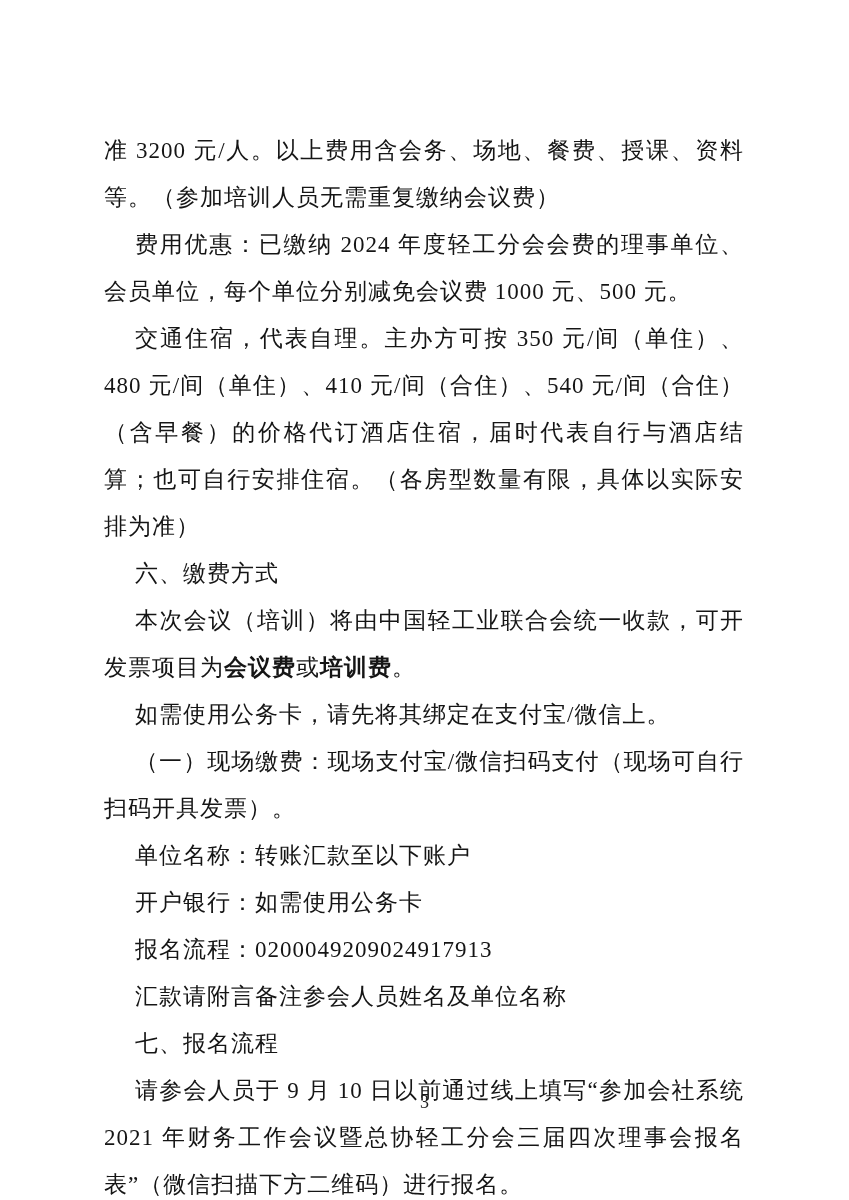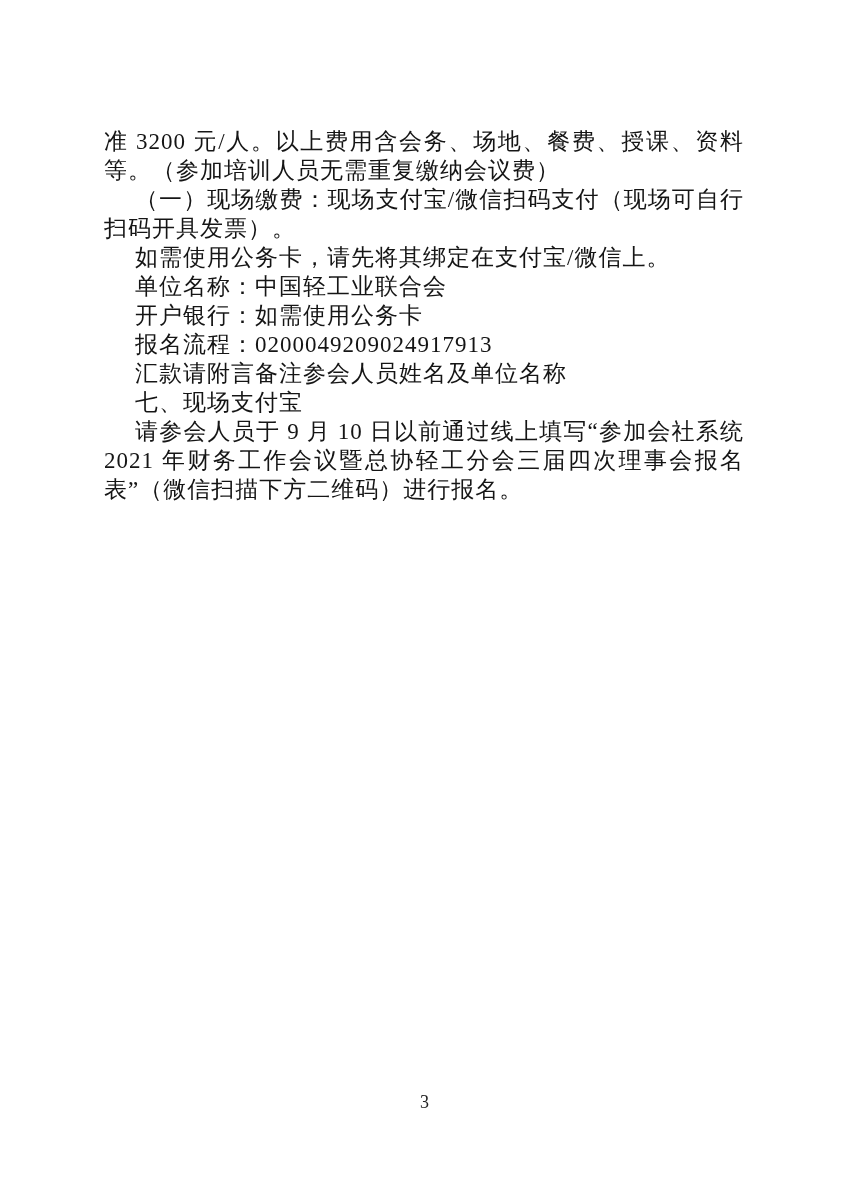--- a/index.html
+++ b/index.html
@@ -24,21 +24,21 @@
     position: absolute;
     left: 104px;
     top: 127px;
     width: 640px;
   }
   .text-block p,
   .text-block h3 {
     margin: 0;
     padding: 0;
     font-size: 23px;
-    line-height: 29px;
+    line-height: 47px;
     text-align: justify;
     font-weight: normal;
     letter-spacing: 1px;
   }
   .indent {
     text-indent: 31px;
   }
   .heading {
     font-family: "Liberation Sans", "DejaVu Sans", sans-serif;
     font-weight: bold;
@@ -60,23 +60,27 @@
     font-family: "Liberation Serif", "DejaVu Serif", serif;
     color: #222222;
   }
 </style>
 </head>
 <body>
 
 <div class="page">
   <div class="text-block">
     <p>准 3200 元/人。以上费用含会务、场地、餐费、授课、资料等。（参加培训人员无需重复缴纳会议费）</p>
+    <p class="indent">费用优惠：已缴纳 2024 年度轻工分会会费的理事单位、会员单位，每个单位分别减免会议费 1000 元、500 元。</p>
+    <p class="indent">交通住宿，代表自理。主办方可按 350 元/间（单住）、480 元/间（单住）、410 元/间（合住）、540 元/间（合住）（含早餐）的价格代订酒店住宿，届时代表自行与酒店结算；也可自行安排住宿。（各房型数量有限，具体以实际安排为准）</p>
+    <h3 class="heading indent">六、缴费方式</h3>
+    <p class="indent"><span>本次会议（培训）将由中国轻工业联合会统一收款，可开发票项目为</span><span class="emph">会议费</span><span>或</span><span class="emph">培训费</span><span>。</span></p>
+    <p class="indent bold-line">如需使用公务卡，请先将其绑定在支付宝/微信上。</p>
     <p class="indent">（一）现场缴费：现场支付宝/微信扫码支付（现场可自行扫码开具发票）。</p>
-    <p class="indent bold-line">如需使用公务卡，请先将其绑定在支付宝/微信上。</p>
-    <p class="indent">单位名称：中国轻工业联合会</p>
+    <p class="indent">单位名称：转账汇款至以下账户</p>
     <p class="indent">开户银行：如需使用公务卡</p>
     <p class="indent">报名流程：0200049209024917913</p>
     <p class="indent">汇款请附言备注参会人员姓名及单位名称</p>
-    <h3 class="heading indent">七、现场支付宝</h3>
+    <h3 class="heading indent">七、报名流程</h3>
     <p class="indent">请参会人员于 9 月 10 日以前通过线上填写“参加会社系统 2021 年财务工作会议暨总协轻工分会三届四次理事会报名表”（微信扫描下方二维码）进行报名。</p>
   </div>
   <div class="page-footer">3</div>
 </div>
 
 </body></html>

